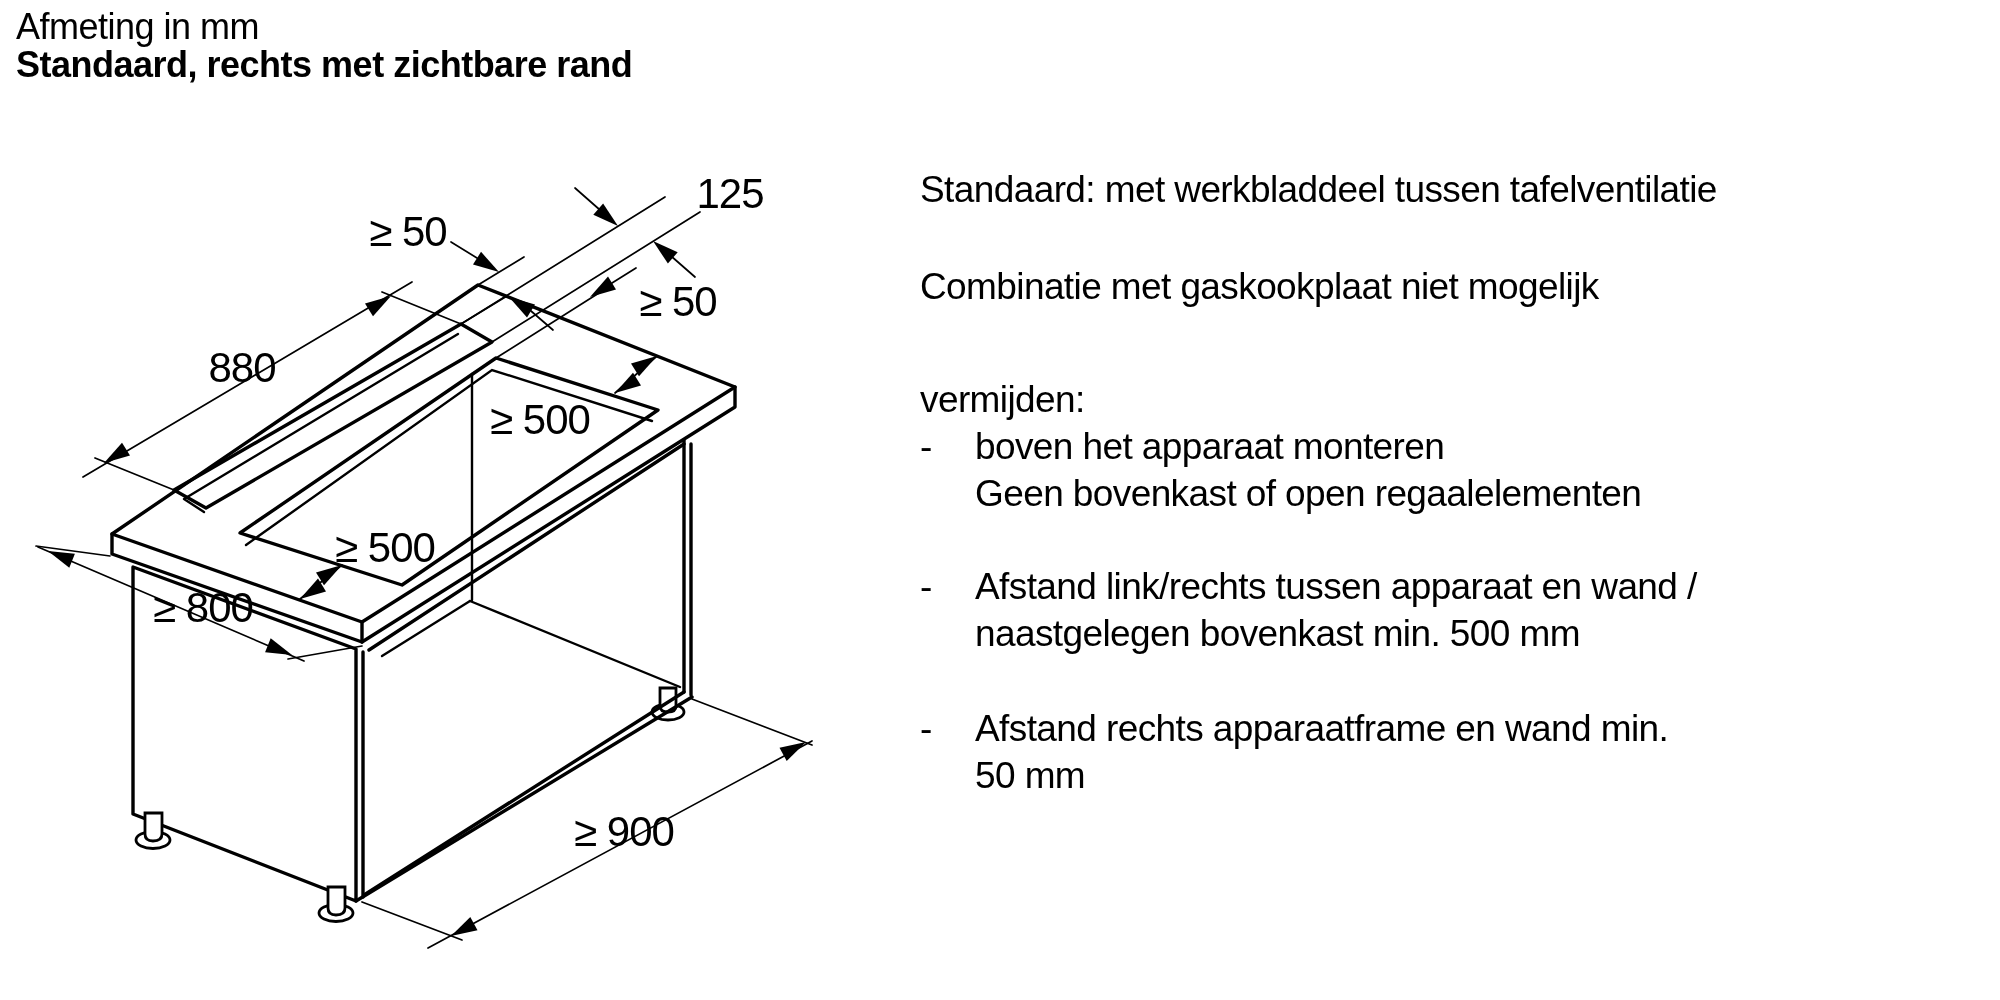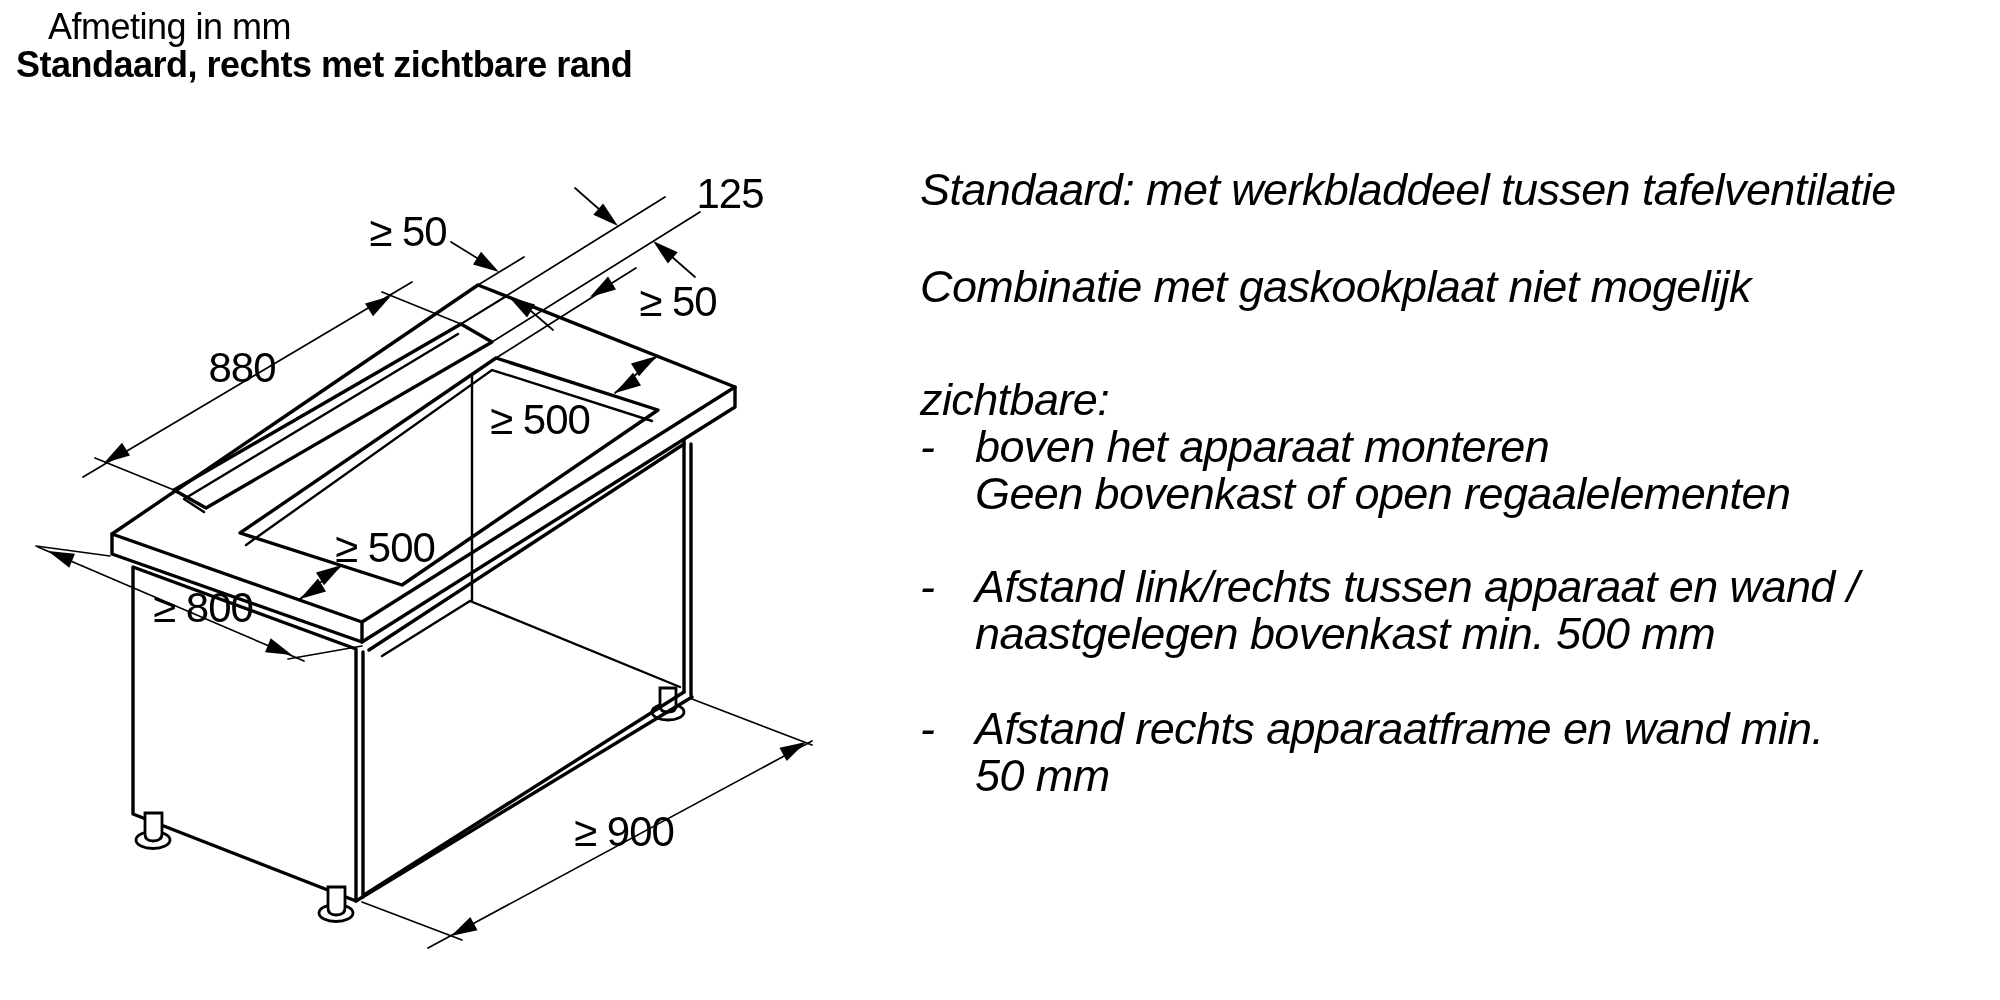--- a/index.html
+++ b/index.html
@@ -3,36 +3,36 @@
 <meta charset="utf-8">
 <style>
   html,body{margin:0;padding:0;}
   body{width:2000px;height:1000px;overflow:hidden;background:#ffffff;
        font-family:"Liberation Sans", sans-serif;color:#000;}
   .page{position:relative;width:2000px;height:1000px;background:#fff;}
 
   
   .title-block{position:absolute;left:16px;top:8px;}
   .title-line{white-space:nowrap;font-size:36px;line-height:38px;letter-spacing:-0.5px;}
-  .title-line.regular{font-weight:400;margin-left:32px;}
+  .title-line.regular{font-weight:400;}
   .title-line.bold{font-weight:700;}
 
   
   svg.diagram{position:absolute;left:0;top:0;}
   .ln{stroke:#000;stroke-width:3.4;fill:none;stroke-linejoin:round;stroke-linecap:round;}
   .ln2{stroke:#000;stroke-width:2.4;fill:none;stroke-linecap:round;}
   .thin{stroke:#000;stroke-width:1.7;fill:none;stroke-linecap:round;}
   .arrow{fill:#000;stroke:none;}
   .foot{fill:#fff;stroke:#000;stroke-width:2.8;}
   .dimtext{font-family:"Liberation Sans", sans-serif;font-size:42px;fill:#000;
            text-anchor:middle;letter-spacing:-1px;}
 
   
-  .right-col{position:absolute;left:920px;top:166px;width:1075px;font-size:45px;
-             line-height:47px;letter-spacing:-0.6px;font-style:italic;}
+  .right-col{position:absolute;left:920px;top:166px;width:1075px;font-size:37px;
+             line-height:47px;letter-spacing:-0.6px;}
   .para{margin:0;}
   .para .tline{white-space:nowrap;}
   .gap50{height:50px;} .gap66{height:66px;} .gap46{height:46px;} .gap48{height:48px;}
   .bullet{display:flex;}
   .bullet .dash{width:55px;flex:0 0 55px;}
   .bullet .btext .tline{white-space:nowrap;}
 </style>
 </head>
 <body>
 
@@ -167,21 +167,21 @@
 
     <div class="gap50"></div>
 
     <div class="para">
       <div class="tline">Combinatie met gaskookplaat niet mogelijk</div>
     </div>
 
     <div class="gap66"></div>
 
     <div class="para">
-      <div class="tline">zichtbare:</div>
+      <div class="tline">vermijden:</div>
     </div>
 
     <div class="bullet">
       <div class="dash">-</div>
       <div class="btext">
         <div class="tline">boven het apparaat monteren</div>
         <div class="tline">Geen bovenkast of open regaalelementen</div>
       </div>
     </div>
 

